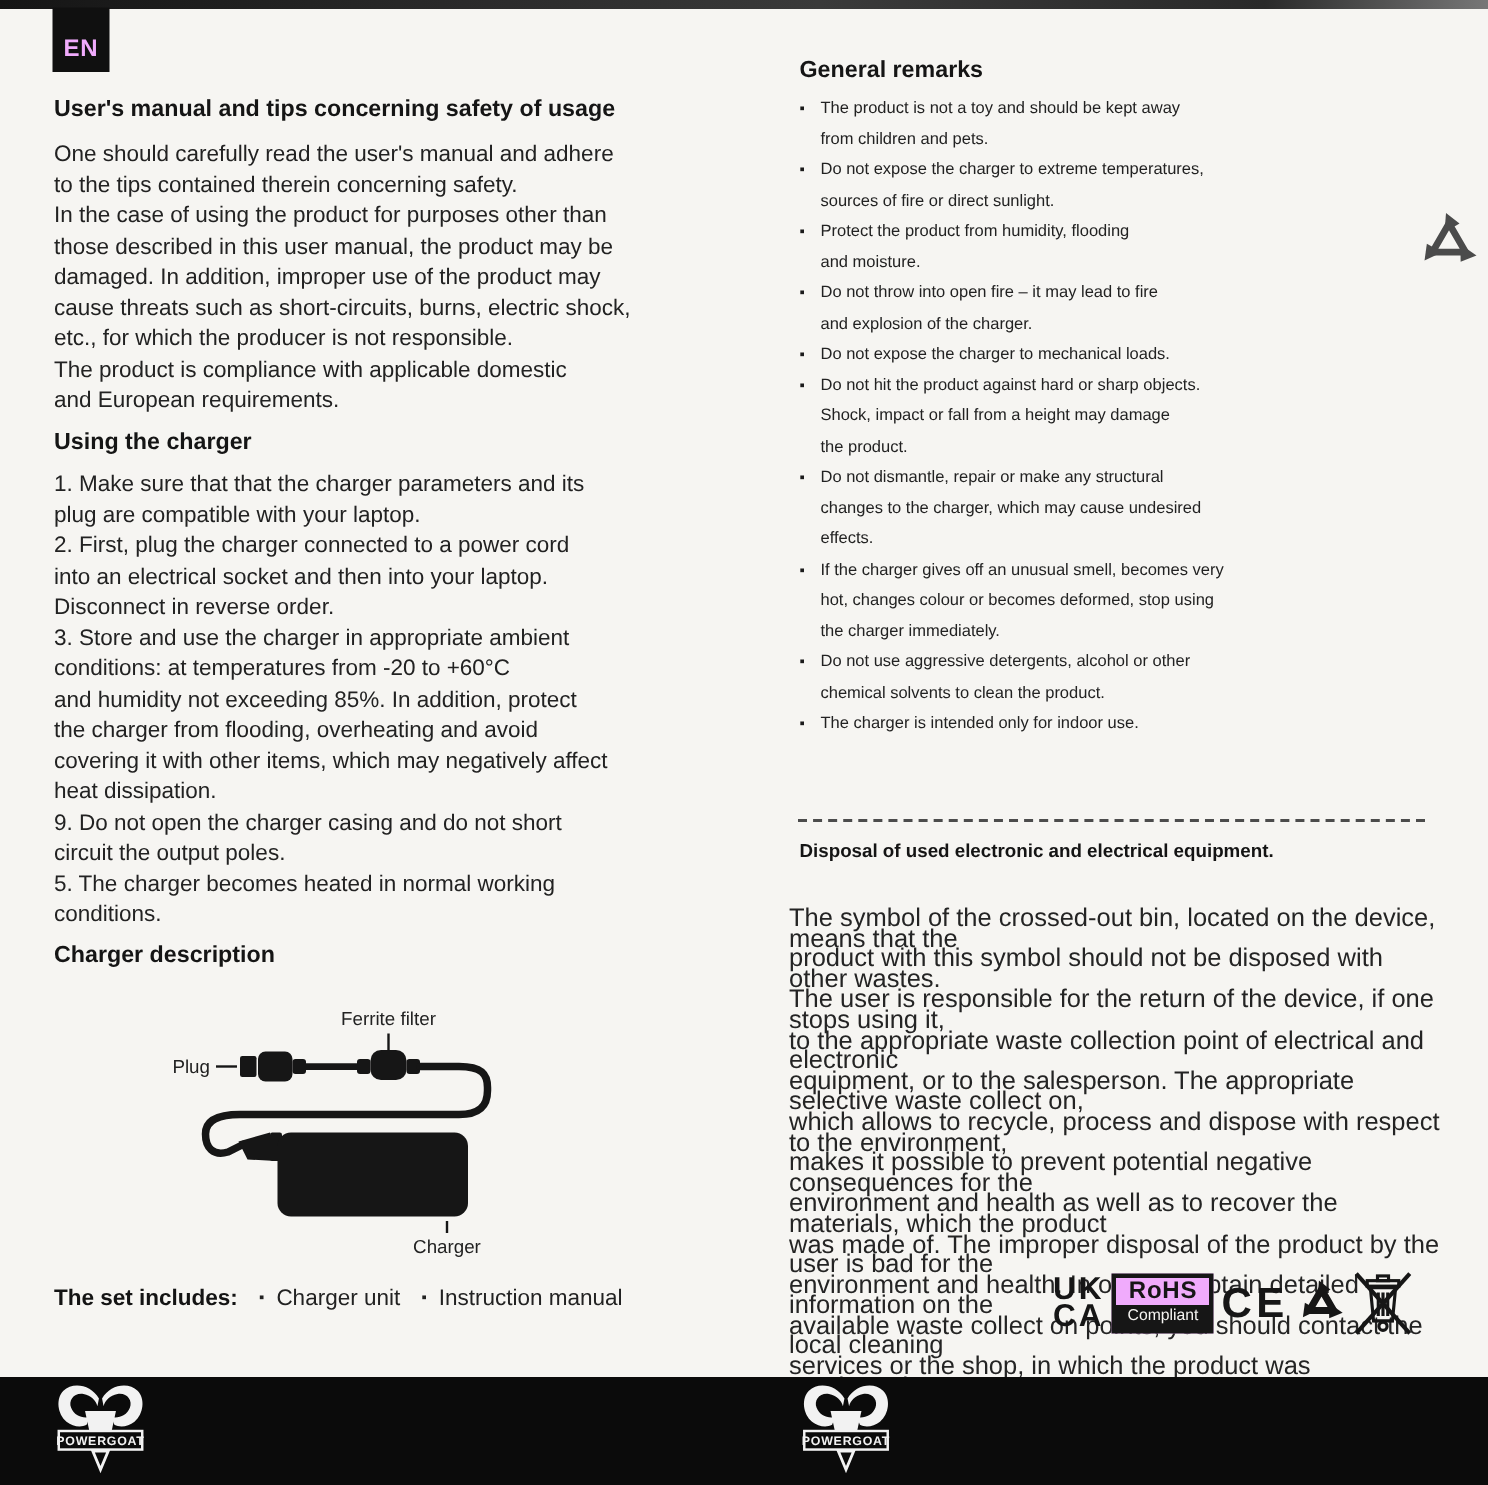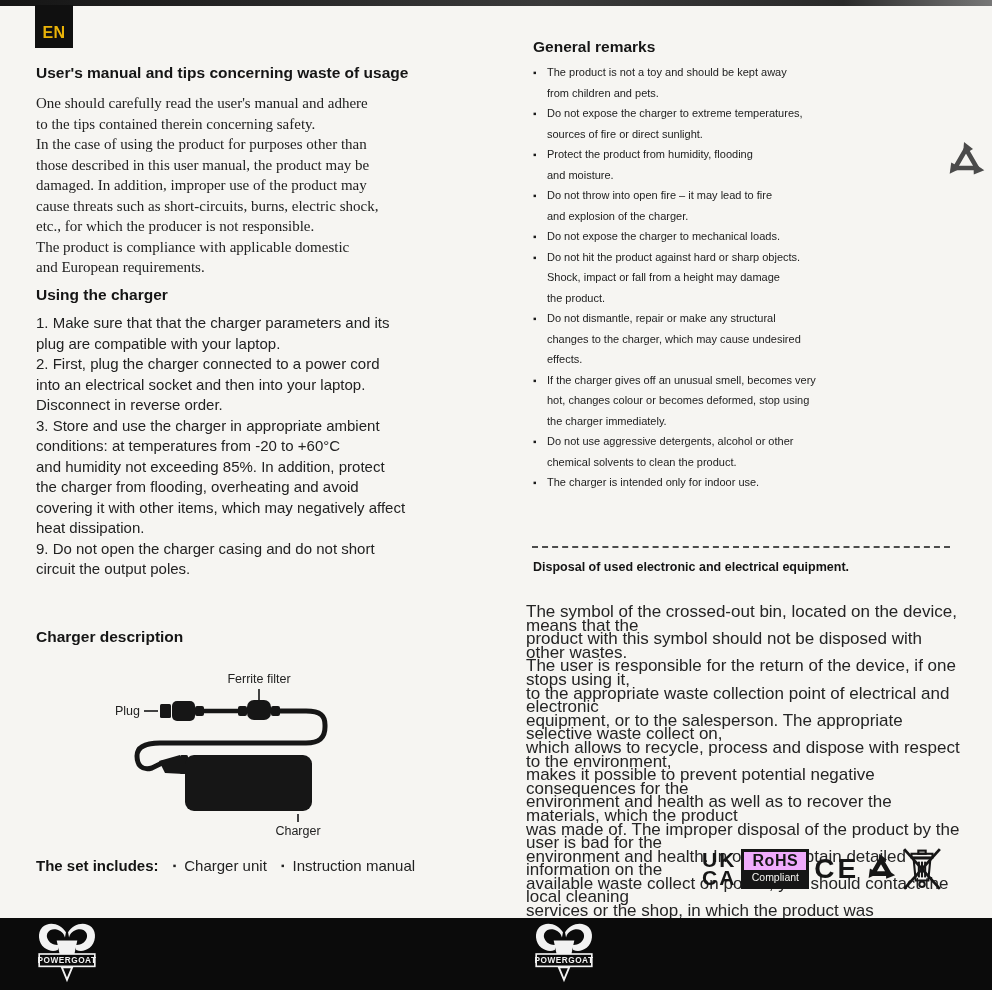--- a/index.html
+++ b/index.html
@@ -2,25 +2,25 @@
 <html><head>
 <meta charset="utf-8">
 <style>
   html,body{margin:0;padding:0;}
   body{width:992px;height:990px;overflow:hidden;background:#e8e7e5;}
   .page{position:relative;width:992px;height:990px;background:#f6f5f2;
         font-family:"Liberation Sans",sans-serif;color:#1d1d1b;}
   .top-strip{position:absolute;left:0;top:0;width:992px;height:6px;
         background:linear-gradient(to right,#151515 0%,#3a3a3a 55%,#2a2a2a 85%,#777 100%);}
   .en-badge{position:absolute;left:35px;top:5px;width:38px;height:43px;background:#101010;
-        color:#eab308;font-weight:bold;font-size:16px;display:flex;align-items:flex-end;
+        color:#f0abfc;font-weight:bold;font-size:16px;display:flex;align-items:flex-end;
         justify-content:center;padding-bottom:6px;box-sizing:border-box;letter-spacing:.5px;}
   .h{position:absolute;margin:0;font-size:15.5px;font-weight:bold;color:#151515;white-space:nowrap;}
   .body{position:absolute;font-size:15px;line-height:20.5px;color:#222;}
-  .pre{white-space:pre-line;font-family:Liberation Serif, serif;}
+  .pre{white-space:pre-line;}
   .steps .step{white-space:pre-line;}
   
   ul.remarks{position:absolute;left:533px;top:62px;width:440px;margin:0;padding:0;list-style:none;}
   ul.remarks li{position:relative;padding-left:14px;font-size:11px;line-height:20.5px;
         white-space:pre-line;color:#222;}
   ul.remarks li::before{content:"▪";position:absolute;left:0;top:1px;font-size:10px;color:#1b1b1b;}
   .dashes{position:absolute;left:532px;top:546px;width:418px;height:0;border-top:2px dashed #4c4c4c;}
   .disposal-h{position:absolute;left:533px;top:560px;margin:0;font-size:12.5px;font-weight:bold;color:#141414;}
   .disposal-p{position:absolute;left:526px;top:581px;width:436px;font-size:17px;line-height:13.6px;
         color:#242424;white-space:pre-line;margin-top:24px;}
@@ -44,21 +44,21 @@
   .recycle-top{position:absolute;left:944px;top:138px;opacity:.85;}
   svg text{font-family:"Liberation Sans",sans-serif;}
 </style>
 </head>
 <body>
 
 <div class="page">
   <div class="top-strip"></div>
   <div class="en-badge">EN</div>
 
-  <h2 class="h" style="left:36px;top:64px;">User's manual and tips concerning waste of usage</h2>
+  <h2 class="h" style="left:36px;top:64px;">User's manual and tips concerning safety of usage</h2>
 
   <div class="body pre" style="left:36px;top:93px;width:450px;">One should carefully read the user's manual and adhere
 to the tips contained therein concerning safety.
 In the case of using the product for purposes other than
 those described in this user manual, the product may be
 damaged. In addition, improper use of the product may
 cause threats such as short-circuits, burns, electric shock,
 etc., for which the producer is not responsible.
 The product is compliance with applicable domestic
 and European requirements.</div>
@@ -72,20 +72,22 @@
 into an electrical socket and then into your laptop.
 Disconnect in reverse order.</div>
     <div class="step">3. Store and use the charger in appropriate ambient
 conditions: at temperatures from -20 to +60°C
 and humidity not exceeding 85%. In addition, protect
 the charger from flooding, overheating and avoid
 covering it with other items, which may negatively affect
 heat dissipation.</div>
     <div class="step">9. Do not open the charger casing and do not short
 circuit the output poles.</div>
+    <div class="step">5. The charger becomes heated in normal working
+conditions.</div>
   </div>
 
   <h2 class="h" style="left:36px;top:628px;">Charger description</h2>
 
   <svg class="icon-svg" style="position:absolute;left:28px;top:660px;" width="420" height="190" viewBox="0 0 420 190">
     <g fill="#161616" stroke="none">
 
       <text x="231" y="23" font-size="12.5" text-anchor="middle" fill="#222">Ferrite filter</text>
       <line x1="231" y1="29" x2="231" y2="40" stroke="#161616" stroke-width="1.6"></line>
 

